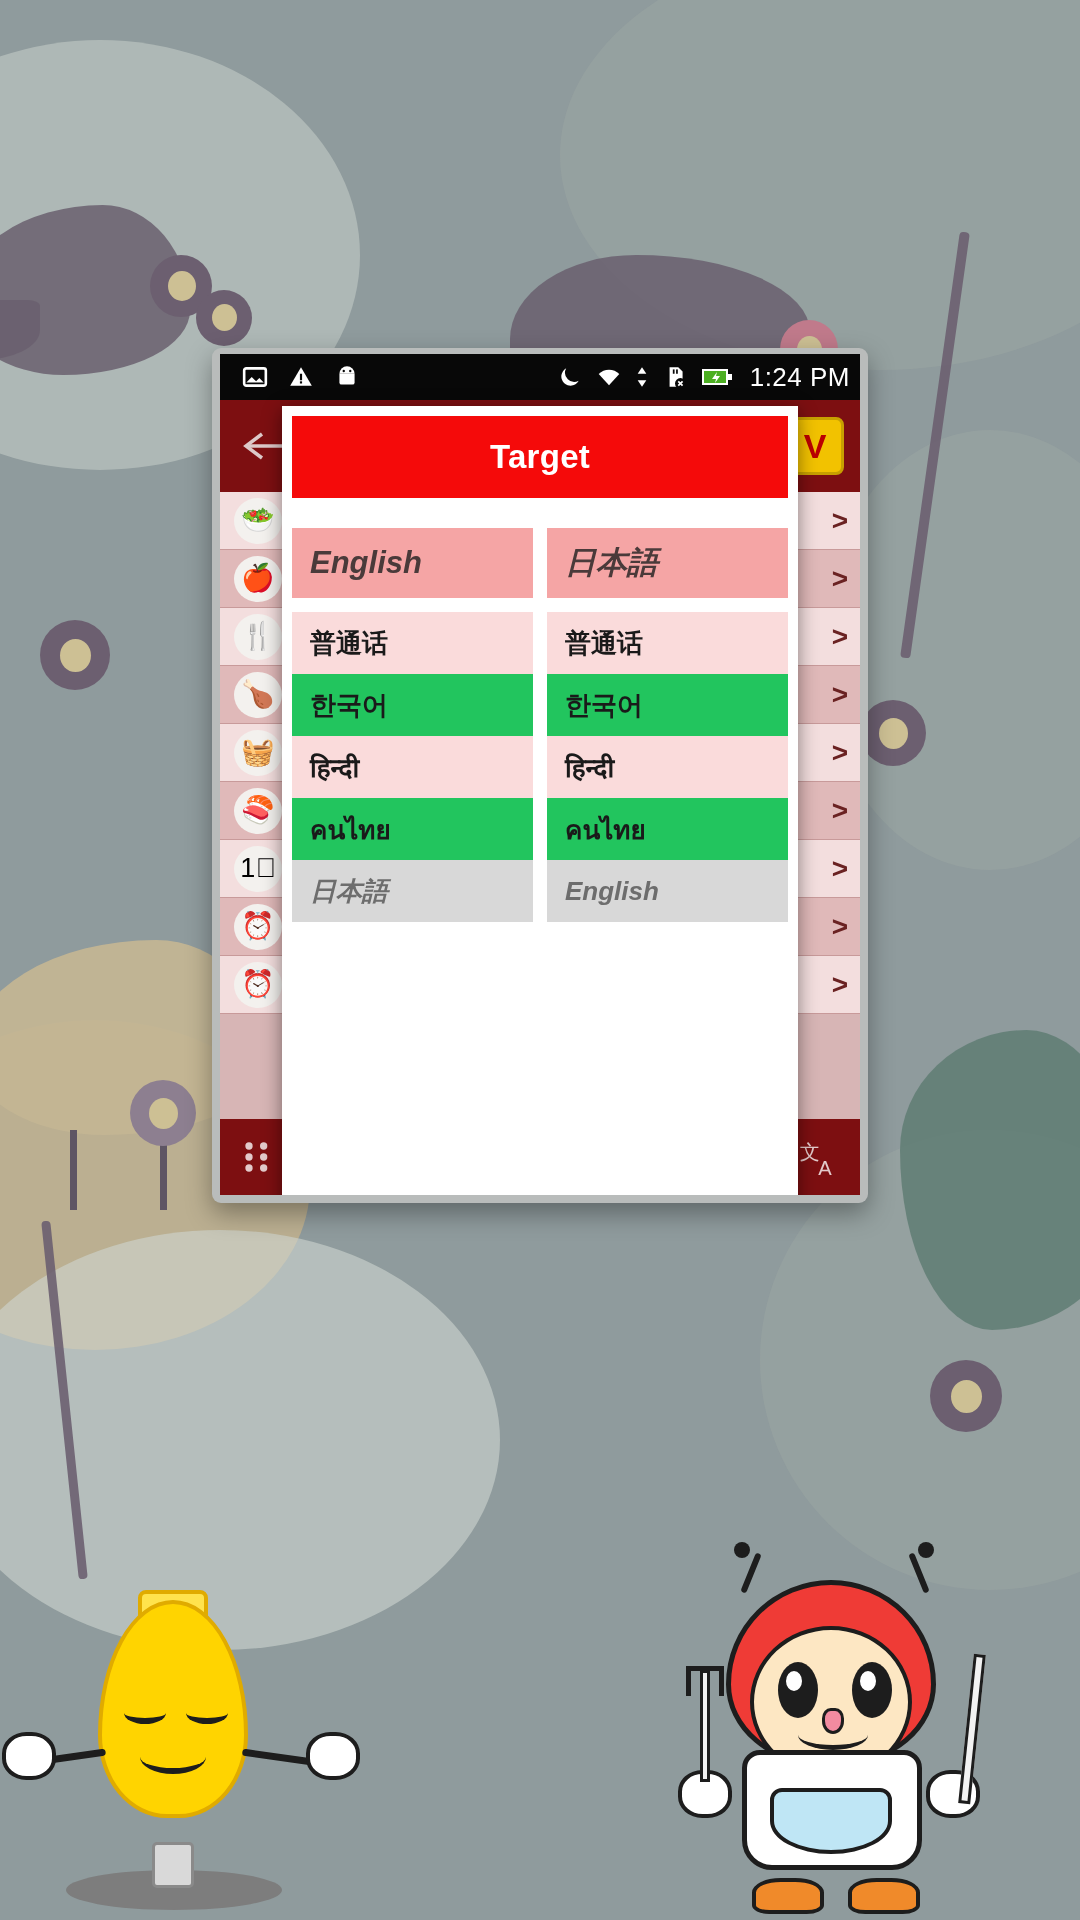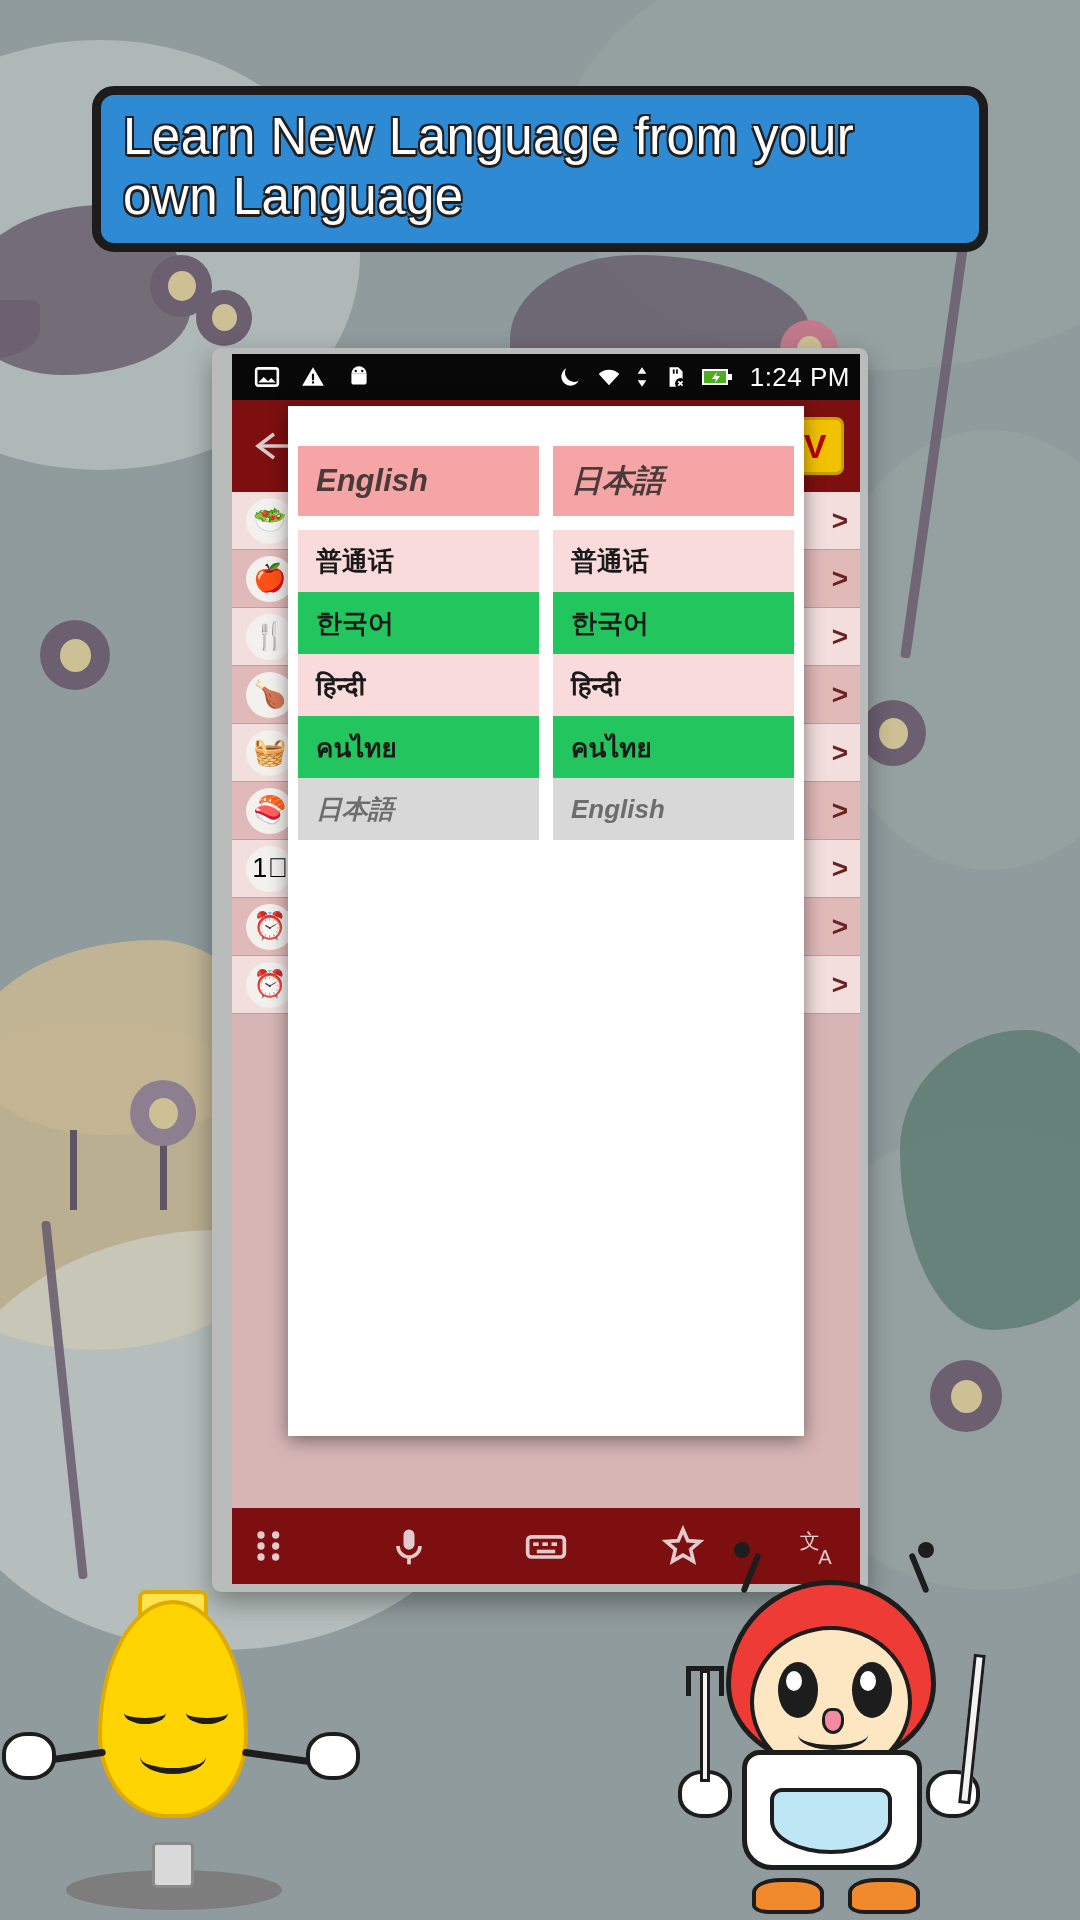--- a/index.html
+++ b/index.html
@@ -73,25 +73,25 @@
     text-shadow:
       -2px -2px 0 #1f1f1f, 2px -2px 0 #1f1f1f,
       -2px  2px 0 #1f1f1f, 2px  2px 0 #1f1f1f,
        0px  3px 0 #1f1f1f;
   }
 
   
   #phone {
     position: absolute;
     left: 212px; top: 348px;
-    width: 656px; height: 1244px;
+    width: 656px; height: 855px;
     background: #b9bcbb;
     border-radius: 9px;
     box-shadow: 0 10px 26px rgba(0,0,0,.35);
-    padding: 6px 8px 8px 20px;
+    padding: 6px 8px 8px 8px;
   }
   #screen {
     position: relative;
     width: 100%; height: 100%;
     overflow: hidden;
     background: #7b1012;
   }
 
   
   #statusbar {
@@ -390,23 +390,20 @@
     <div class="pet" style="border-radius:50%;"></div>
       <div class="core" style="left:21px; top:20px; width:31px; height:33px;"></div>
   </div>
   <div class="flower" style="left:780px; top:320px; width:58px; height:58px;">
     <div class="pet" style="border-radius:50%; background:#c07a8b;"></div>
       <div class="core" style="left:17px; top:16px; width:25px; height:27px;"></div>
   </div>
   <div class="stem" style="left:930px; top:230px; width:10px; height:430px; transform:rotate(8deg);"></div>
   <div class="stem" style="left:60px;  top:1220px; width:9px; height:360px; transform:rotate(-6deg);"></div>
 
-  <div id="banner">
-    <div id="banner-text">Learn New Language from your own Language</div>
-  </div>
 
   <div id="phone">
     <div id="screen">
 
       <div id="statusbar">
         <div class="sb-left">
           <svg class="sb-ico" viewBox="0 0 24 24">
               <rect x="2" y="4" width="20" height="16" rx="2" fill="none" stroke="#fff" stroke-width="2.4"></rect>
               <path d="M4 17l5-5 4 4 3-3 4 4" fill="#fff"></path>
             </svg>
@@ -533,20 +530,21 @@
           </svg>
         <svg class="bb-ico" viewBox="0 0 24 24">
             <text x="1" y="13" font-size="11" fill="#e9d5d5" font-family="sans-serif">文</text>
             <text x="11" y="22" font-size="11" fill="#e9d5d5" font-family="sans-serif">A</text>
           </svg>
       </div>
 
       <div id="dialog">
 
         <div id="tabs">
+          <div class="tab">Target</div>
         </div>
 
         <div id="cols">
 
           <div class="col">
             <div class="lang-selected">English</div>
             <div class="lang-item shade-a">普通话</div>
             <div class="lang-item shade-b">한국어</div>
             <div class="lang-item shade-a">हिन्दी</div>
             <div class="lang-item shade-b">คนไทย</div>

